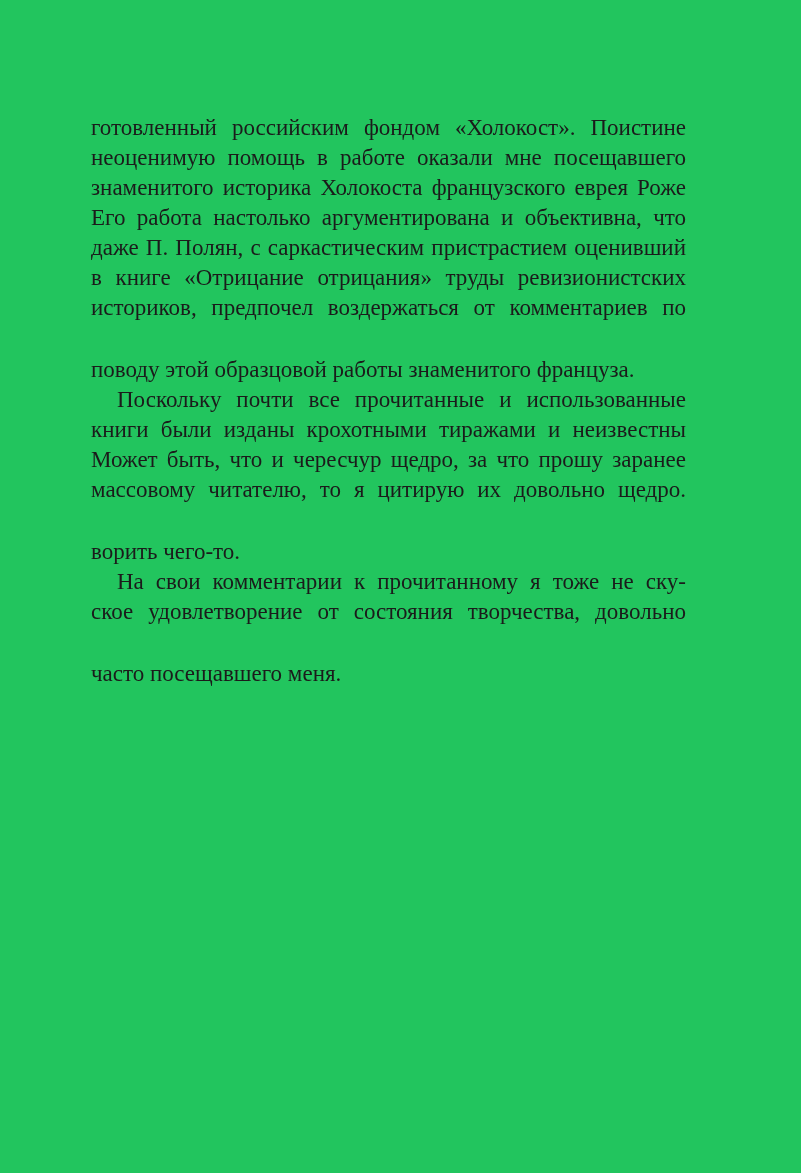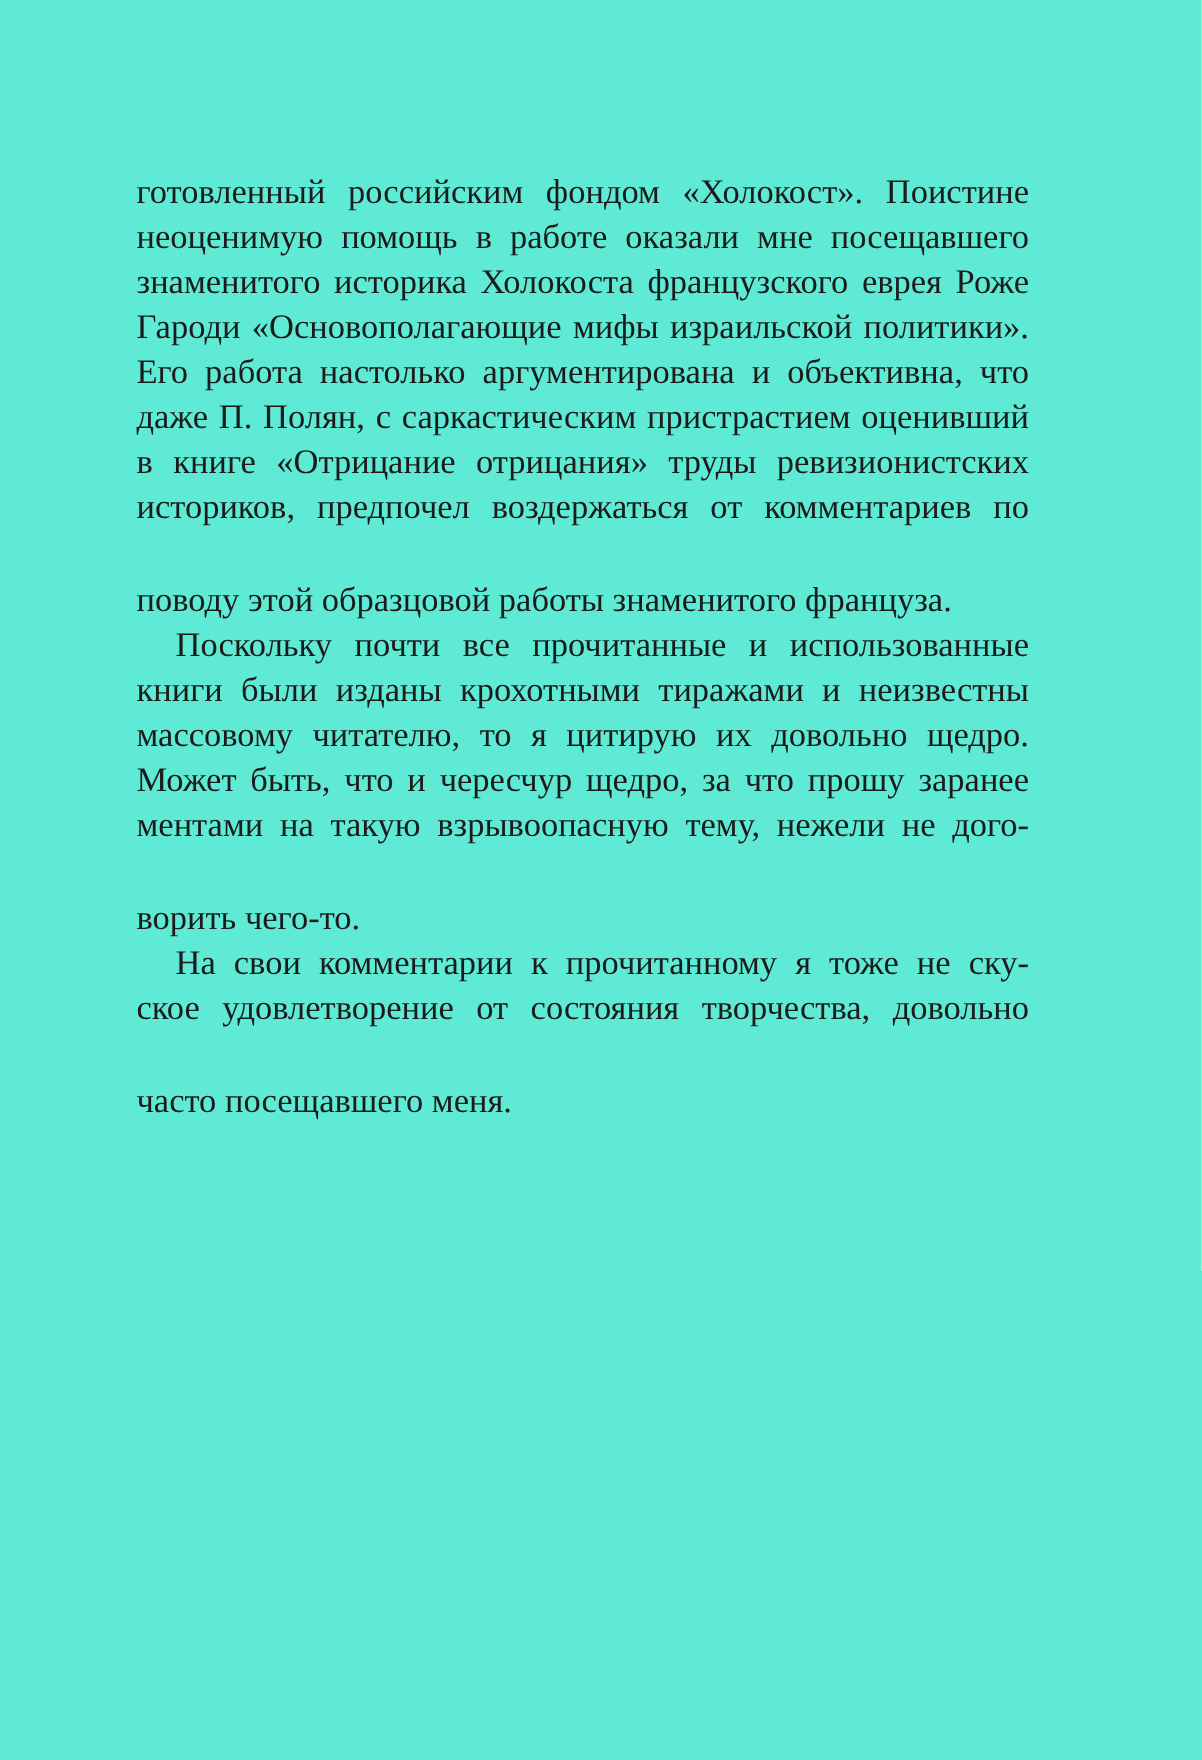--- a/index.html
+++ b/index.html
@@ -7,21 +7,21 @@
     padding: 0;
   }
   body {
     background: #ffffff;
     font-family: "Liberation Serif", "DejaVu Serif", serif;
   }
   .page {
     position: relative;
     width: 801px;
     height: 1173px;
-    background: #5eead4;
+    background: #22c55e;
     overflow: hidden;
   }
   .text-block {
     position: absolute;
     left: 91px;
     top: 113px;
     width: 595px;
     color: #1b1b1b;
     font-size: 23px;
     line-height: 30px;
@@ -47,33 +47,31 @@
 </style>
 </head>
 <body style="background: rgb(255, 255, 255);">
 
 <div class="page">
   <div class="text-block" style="color: rgb(27, 27, 27);">
       <div class="paragraph">
         <div class="line">готовленный российским фондом «Холокост». Поистине</div>
         <div class="line">неоценимую помощь в работе оказали мне посещавшего</div>
         <div class="line">знаменитого историка Холокоста французского еврея Роже</div>
-        <div class="line">Гароди «Основополагающие мифы израильской политики».</div>
         <div class="line">Его работа настолько аргументирована и объективна, что</div>
         <div class="line">даже П. Полян, с саркастическим пристрастием оценивший</div>
         <div class="line">в книге «Отрицание отрицания» труды ревизионистских</div>
         <div class="line">историков, предпочел воздержаться от комментариев по</div>
         <div class="line para-last">поводу этой образцовой работы знаменитого француза.</div>
       </div>
       <div class="paragraph">
         <div class="line para-first-indent">Поскольку почти все прочитанные и использованные</div>
         <div class="line">книги были изданы крохотными тиражами и неизвестны</div>
+        <div class="line">Может быть, что и чересчур щедро, за что прошу заранее</div>
         <div class="line">массовому читателю, то я цитирую их довольно щедро.</div>
-        <div class="line">Может быть, что и чересчур щедро, за что прошу заранее</div>
-        <div class="line">ментами на такую взрывоопасную тему, нежели не дого-</div>
         <div class="line para-last">ворить чего-то.</div>
       </div>
       <div class="paragraph">
         <div class="line para-first-indent">На свои комментарии к прочитанному я тоже не ску-</div>
         <div class="line">ское удовлетворение от состояния творчества, довольно</div>
         <div class="line para-last">часто посещавшего меня.</div>
       </div>
     </div>
 </div>
 

